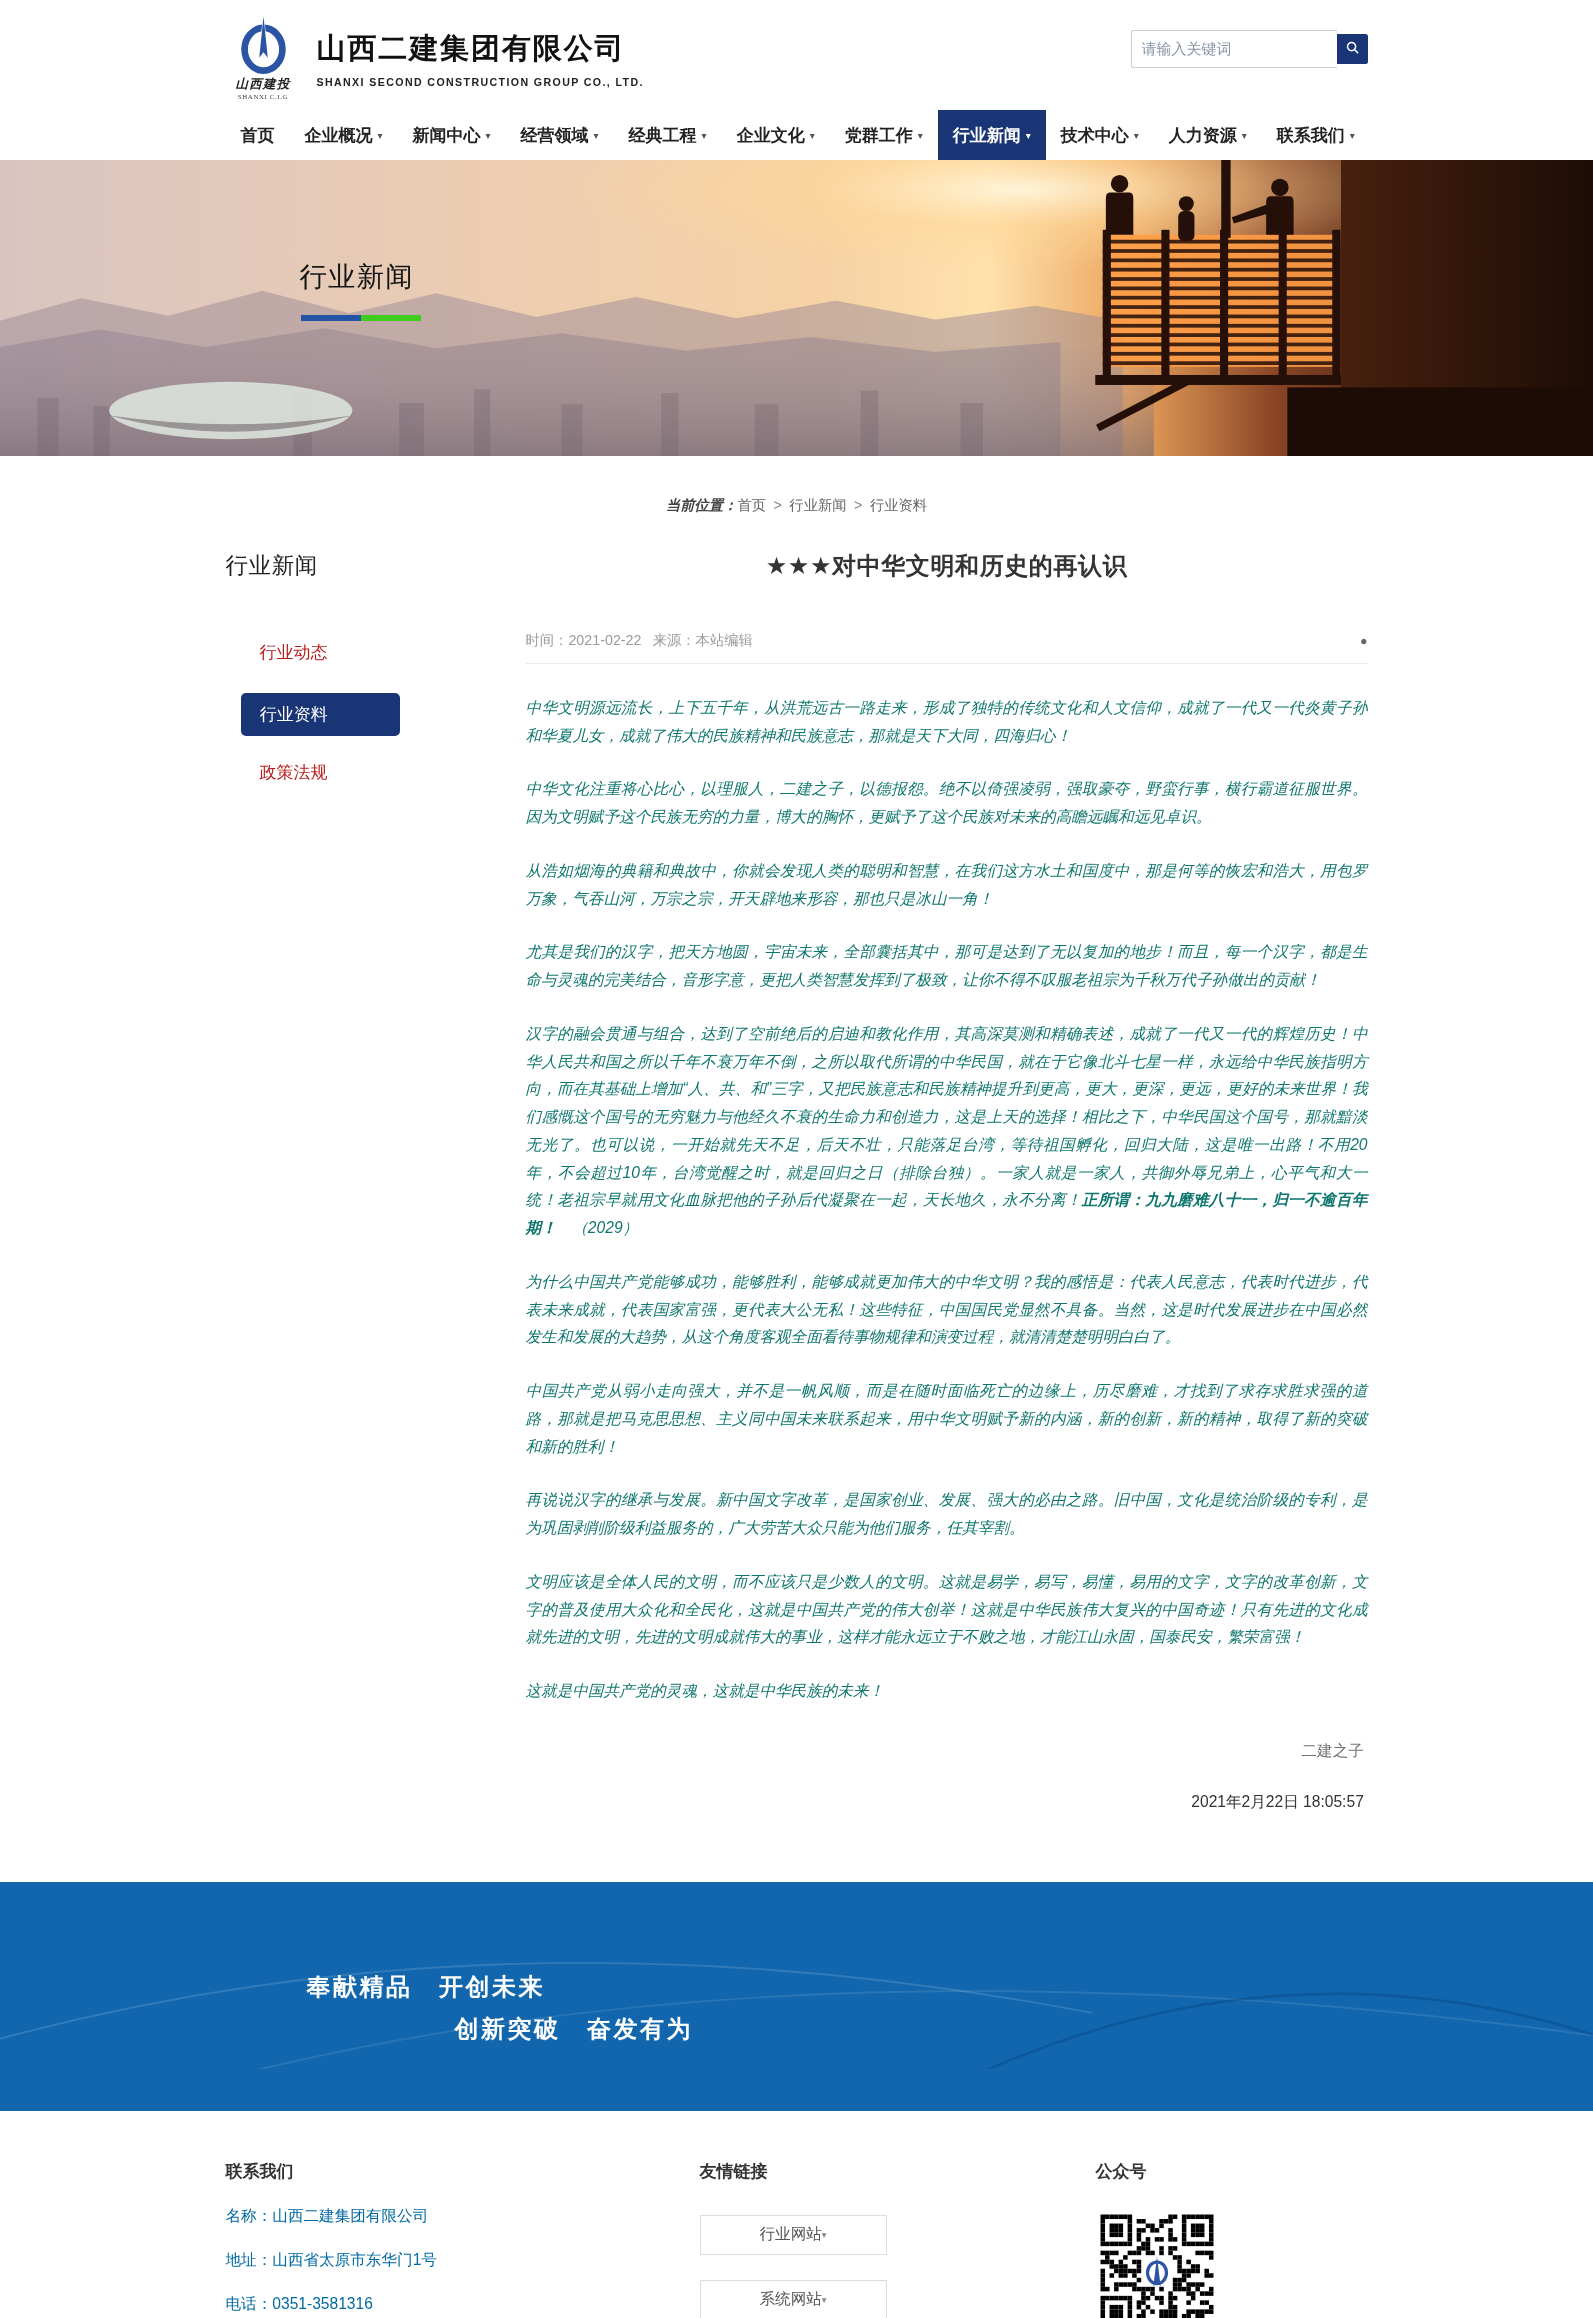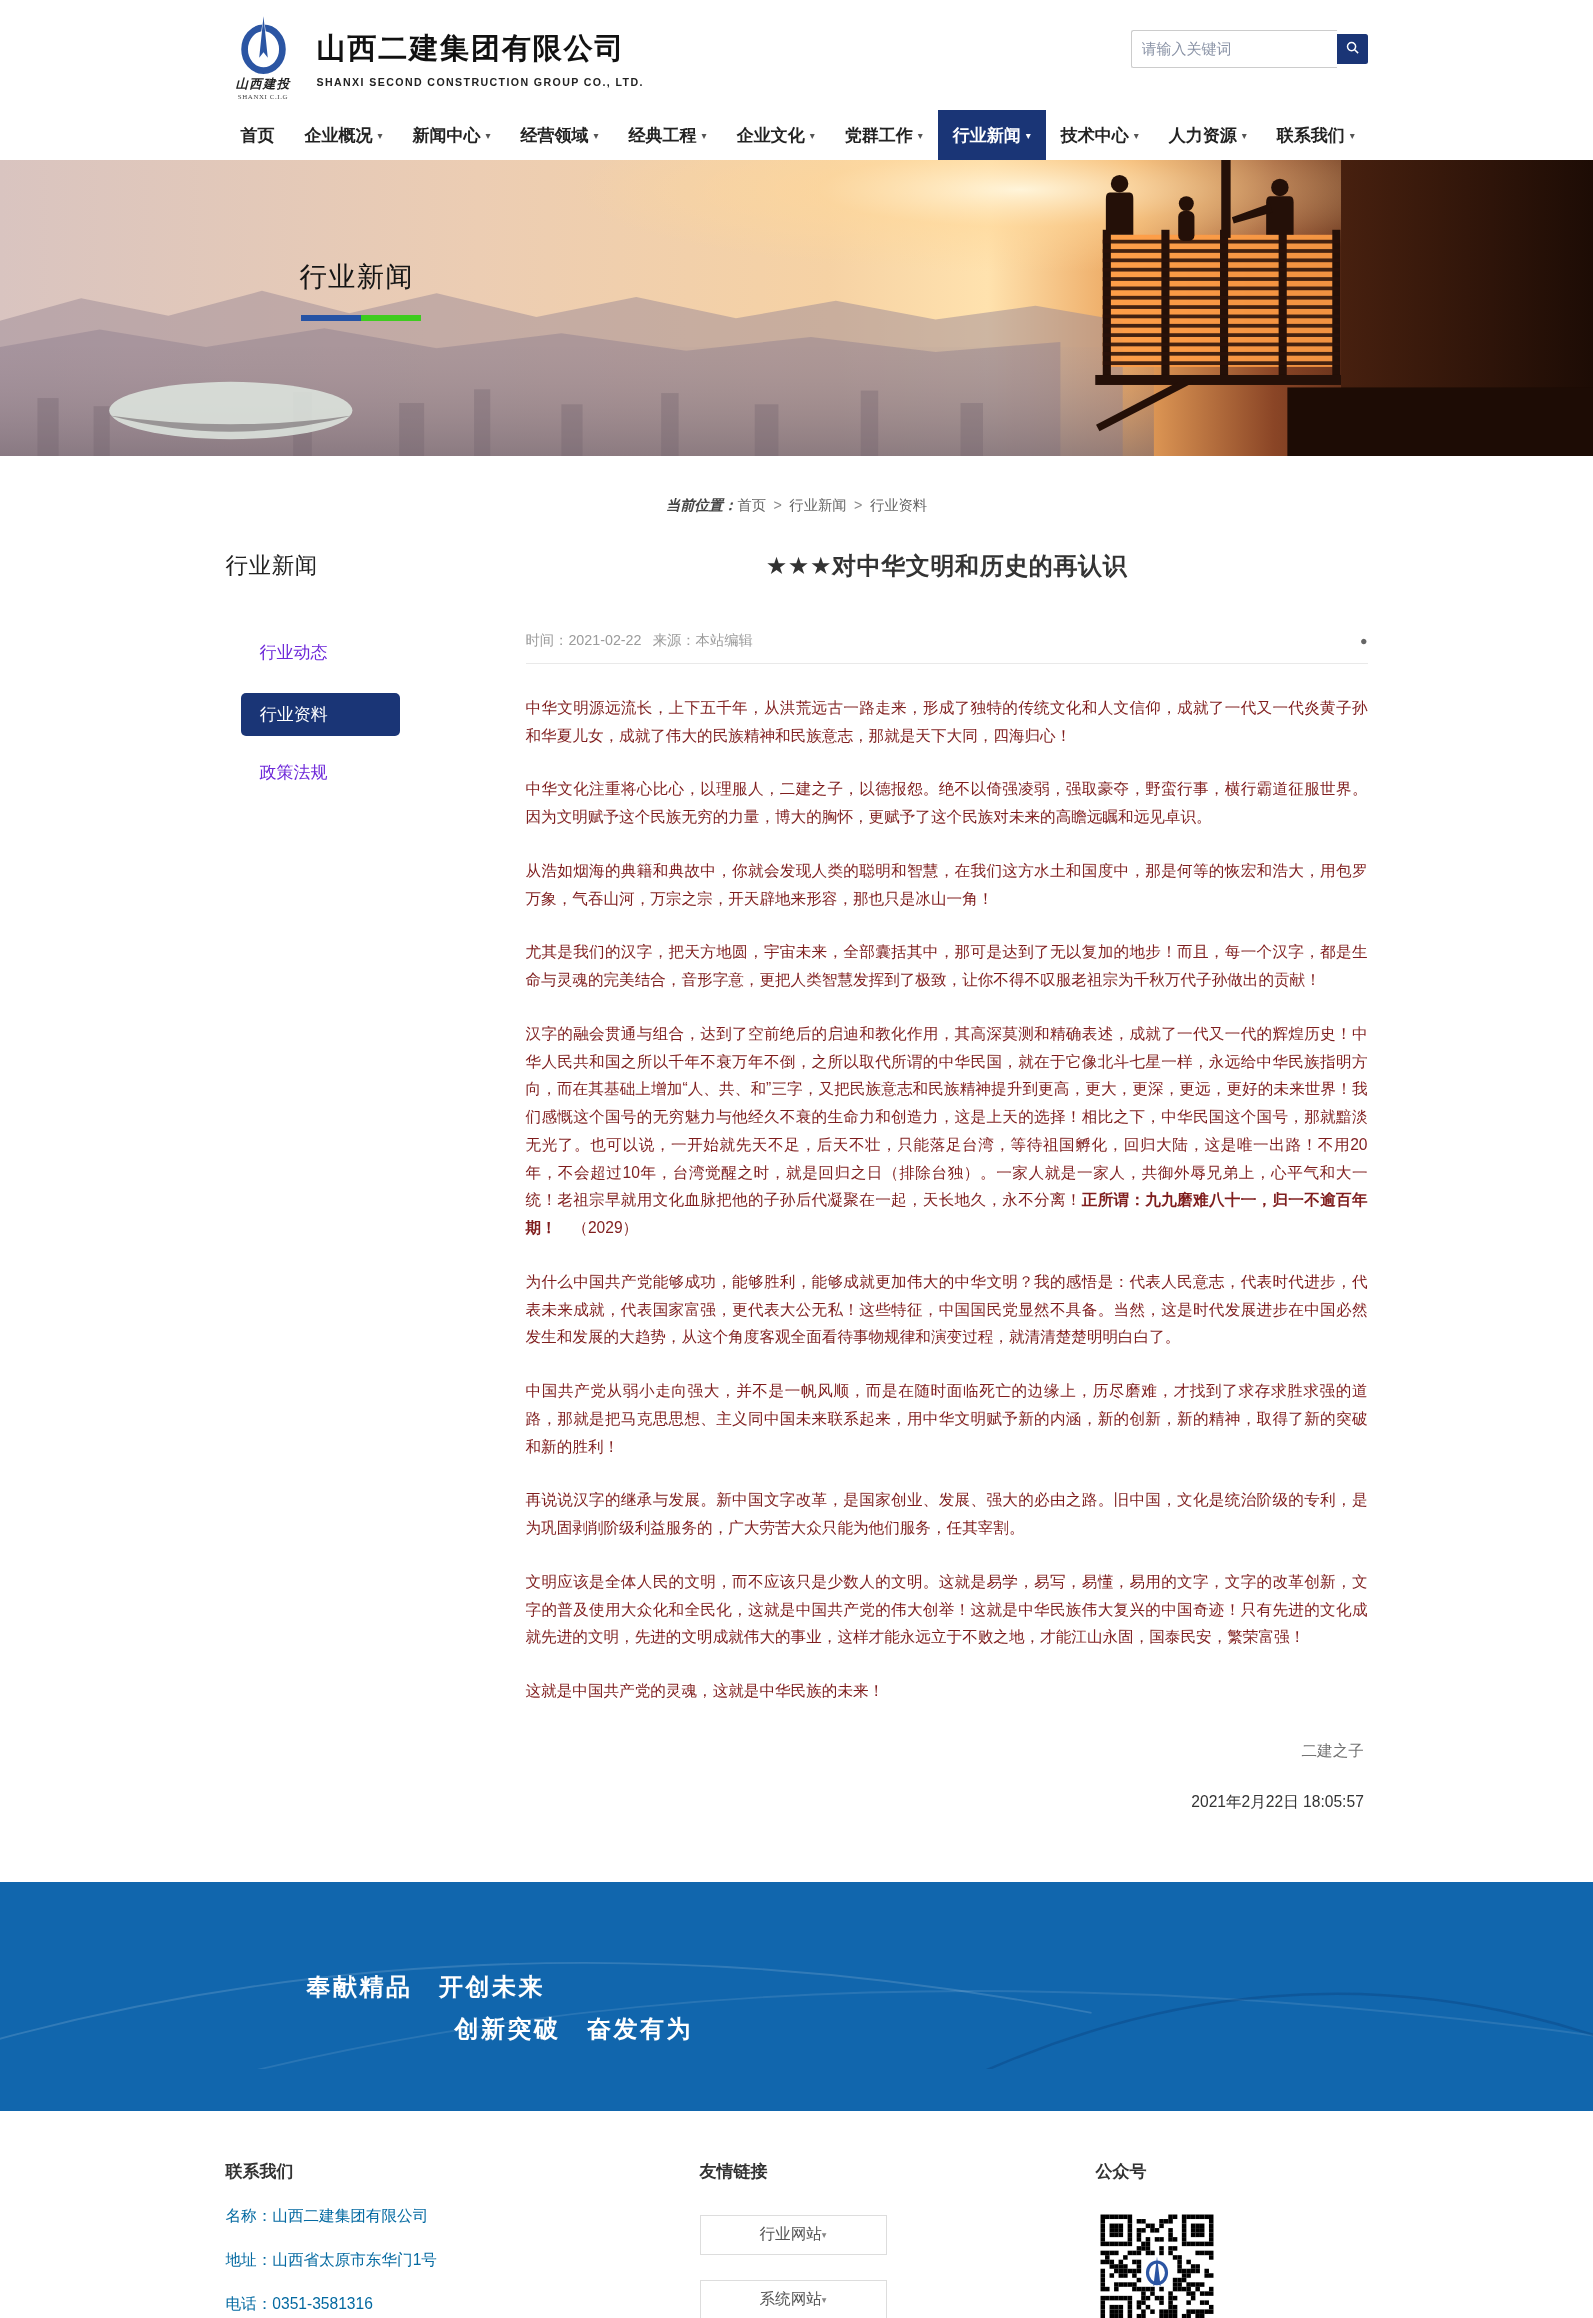--- a/index.html
+++ b/index.html
@@ -56,32 +56,32 @@
   .breadcrumb { margin-top:40px; font-size:14.3px; color:#666;text-align:center; }
   .breadcrumb .prefix { font-style:italic; color:#444; font-weight:bold; }
   .breadcrumb a { color:#666; text-decoration:none; cursor:pointer; }
   .breadcrumb .sep { margin:0 7.5px; color:#888; }
 
   
   .main { display:flex; margin-top:35px; align-items:flex-start; }
   .sidebar { width:187px; flex:0 0 187px; }
   .sidebar-title { font-size:22.5px; color:#222; font-weight:500; letter-spacing:0.6px; }
   .side-list { margin-top:60px; }
-  .side-item { font-size:17px; color:#6d28d9; padding-left:34px; margin-bottom:29px; cursor:pointer; }
+  .side-item { font-size:17px; color:#b91c1c; padding-left:34px; margin-bottom:29px; cursor:pointer; }
   .side-item.active {
     margin-left:15.6px; width:159px; padding:10px 0 10px 18.7px; margin-bottom:25px;
     background:var(--navy,#1a3576); color:#fff; border-radius:5px;
   }
   .article { width:842px; margin-left:auto; }
   .article-title { text-align:center; font-size:24px; font-weight:600; color:#333; letter-spacing:0.6px; }
   .article-meta { margin-top:49px; display:flex; align-items:center; font-size:14.3px; color:#9b9b9b; }
   .article-meta .m-gap { margin-left:11.2px; }
   .article-meta .dot { margin-left:auto; color:#666; font-size:12.5px; }
   .meta-divider { border-bottom:0.6px solid #e9e9e9; margin-top:12.5px; }
-  .article-body { margin-top:30px; font-size:15.6px; line-height:1.78; color:#7f1d1d; text-align:justify; }
+  .article-body { margin-top:30px; font-size:15.6px; line-height:1.78; color:#0f766e; text-align:justify;font-style:italic; }
   .article-body p { margin-bottom:26px; }
   .article-body strong { font-weight:bold; }
   .article-sign { text-align:right; font-size:15.6px; color:#737373; margin-top:36px; padding-right:3.7px;font-family:Liberation Serif, serif; }
   .article-date { text-align:right; font-size:15.6px; color:#333; margin-top:30px; padding-right:3.7px; }
 
   
   .band { margin-top:69px; height:229px; background:var(--band_blue,#1166ad); position:relative; overflow:hidden;padding-left:24px; }
   .band svg.arcs { position:absolute; inset:0; }
   .band .container { padding-top:89px; position:relative; }
   .slogan1 { font-size:24px; font-weight:bold; color:#fff; letter-spacing:2.5px; padding-left:69px; }

